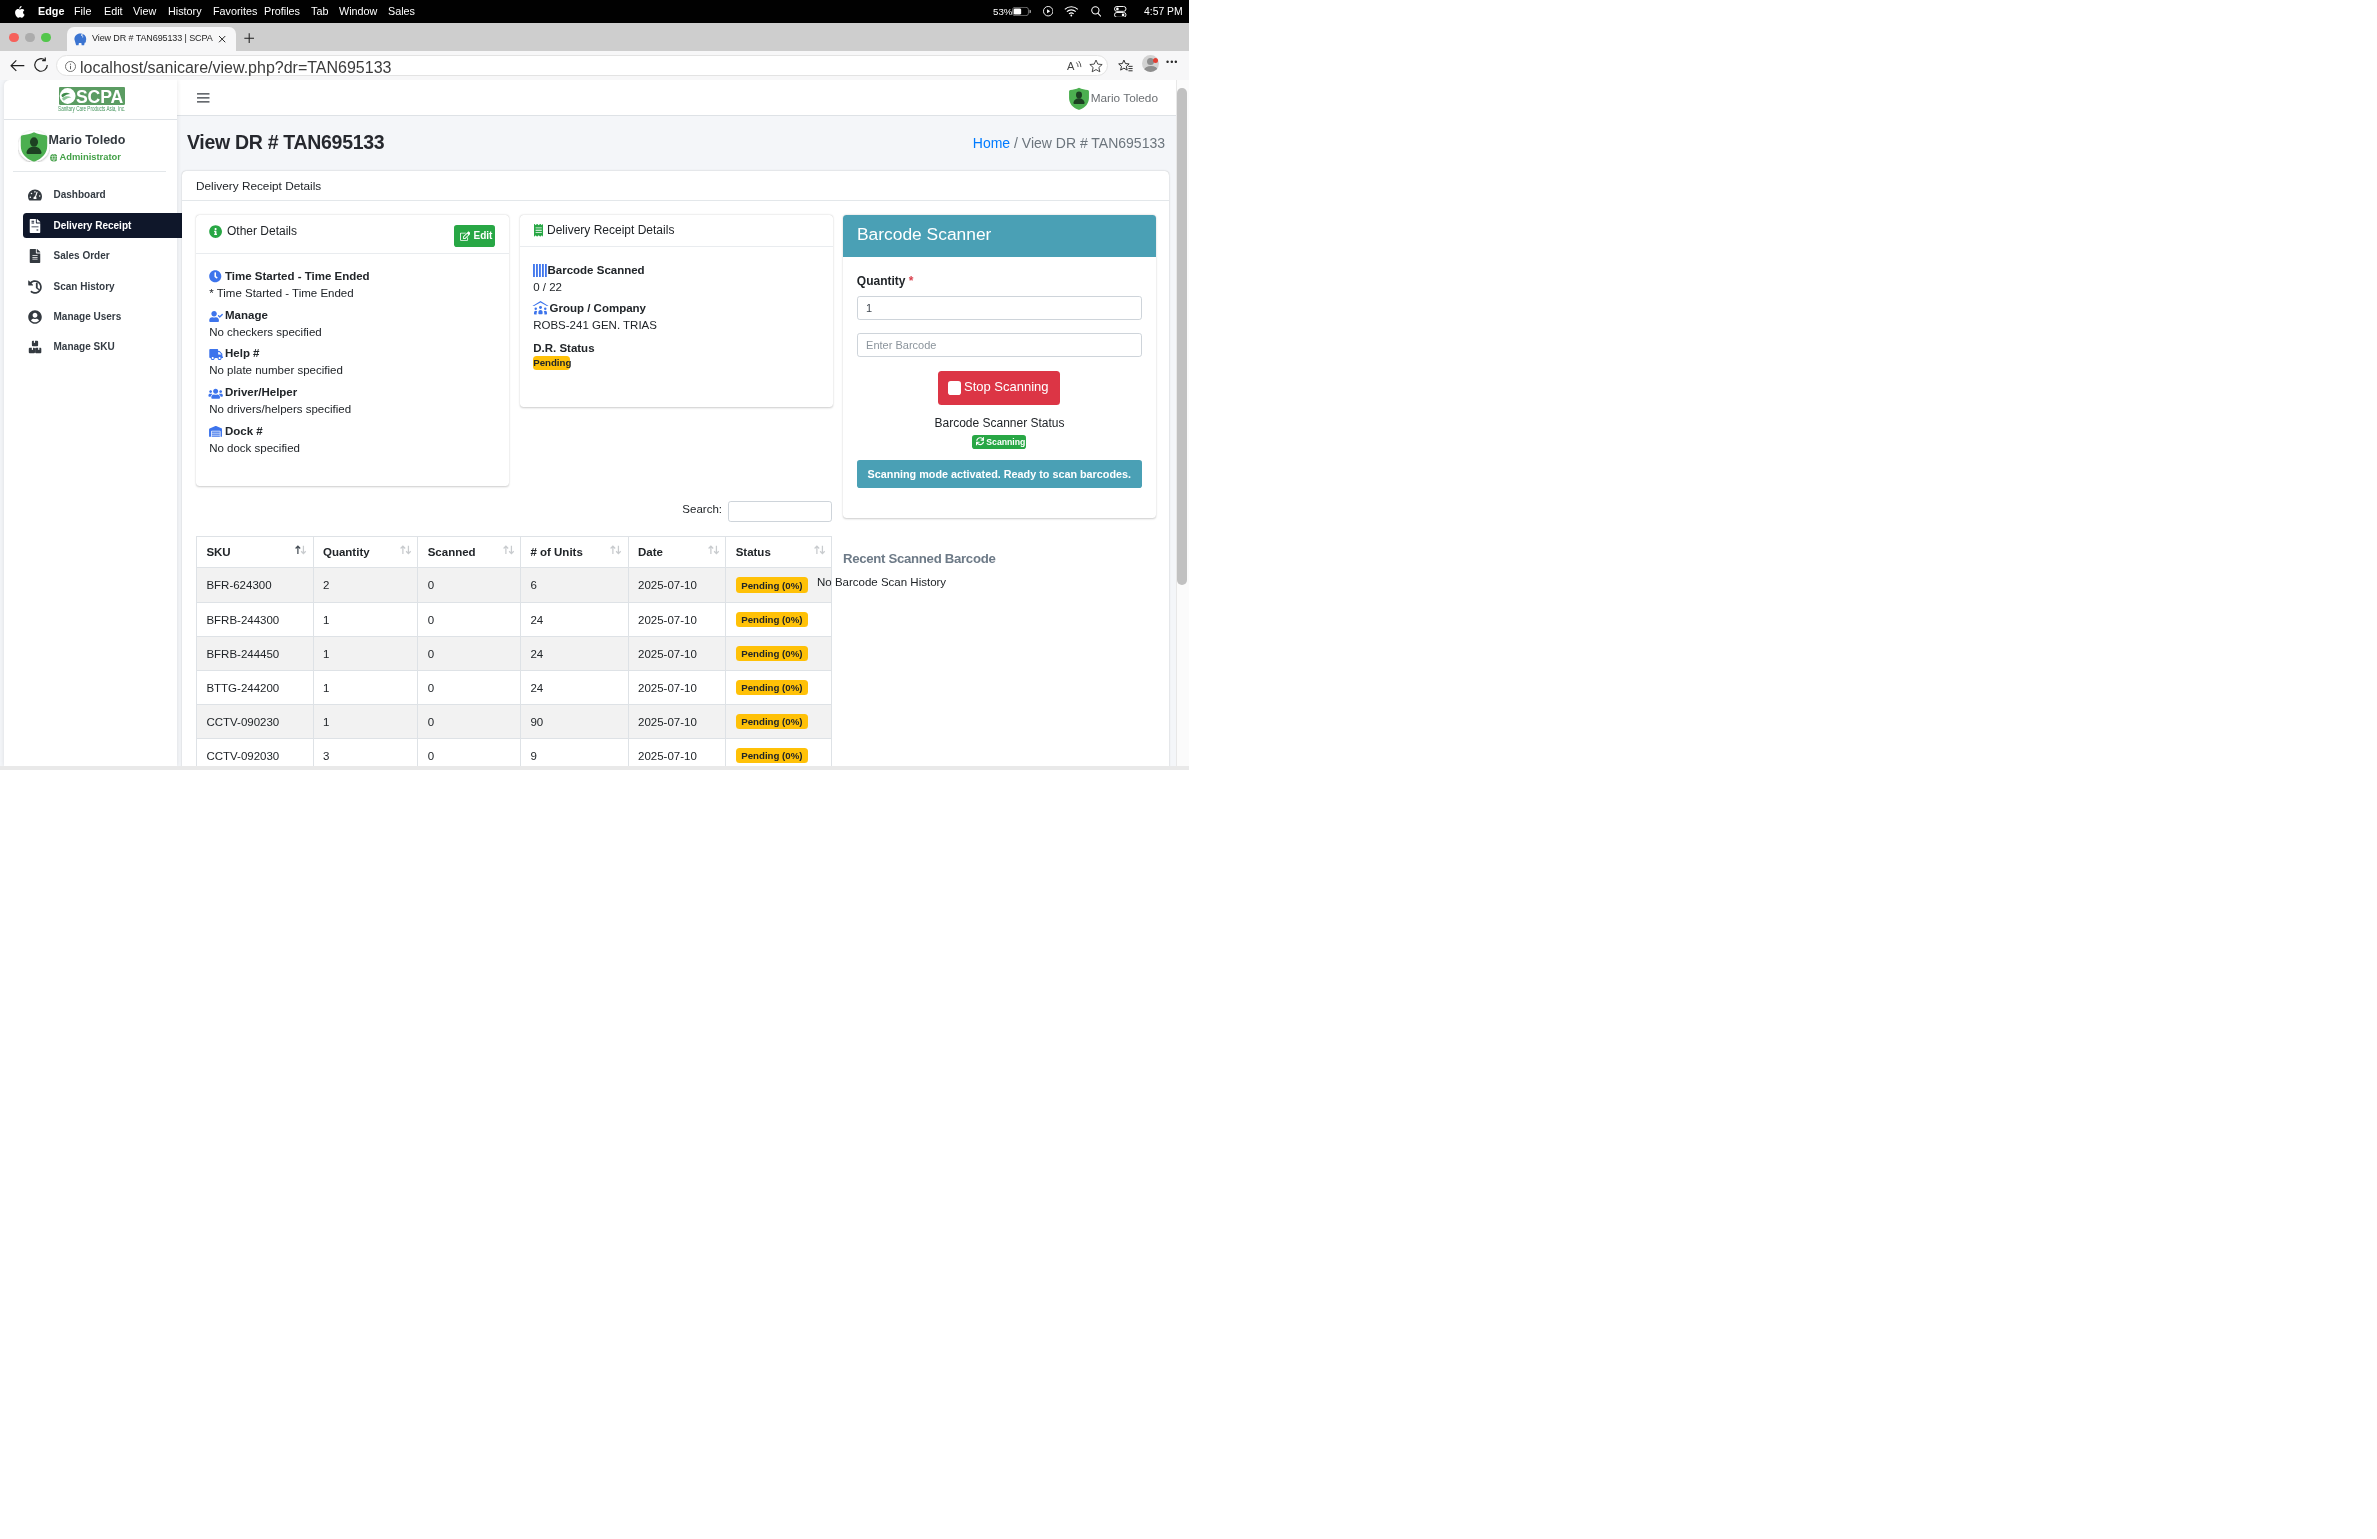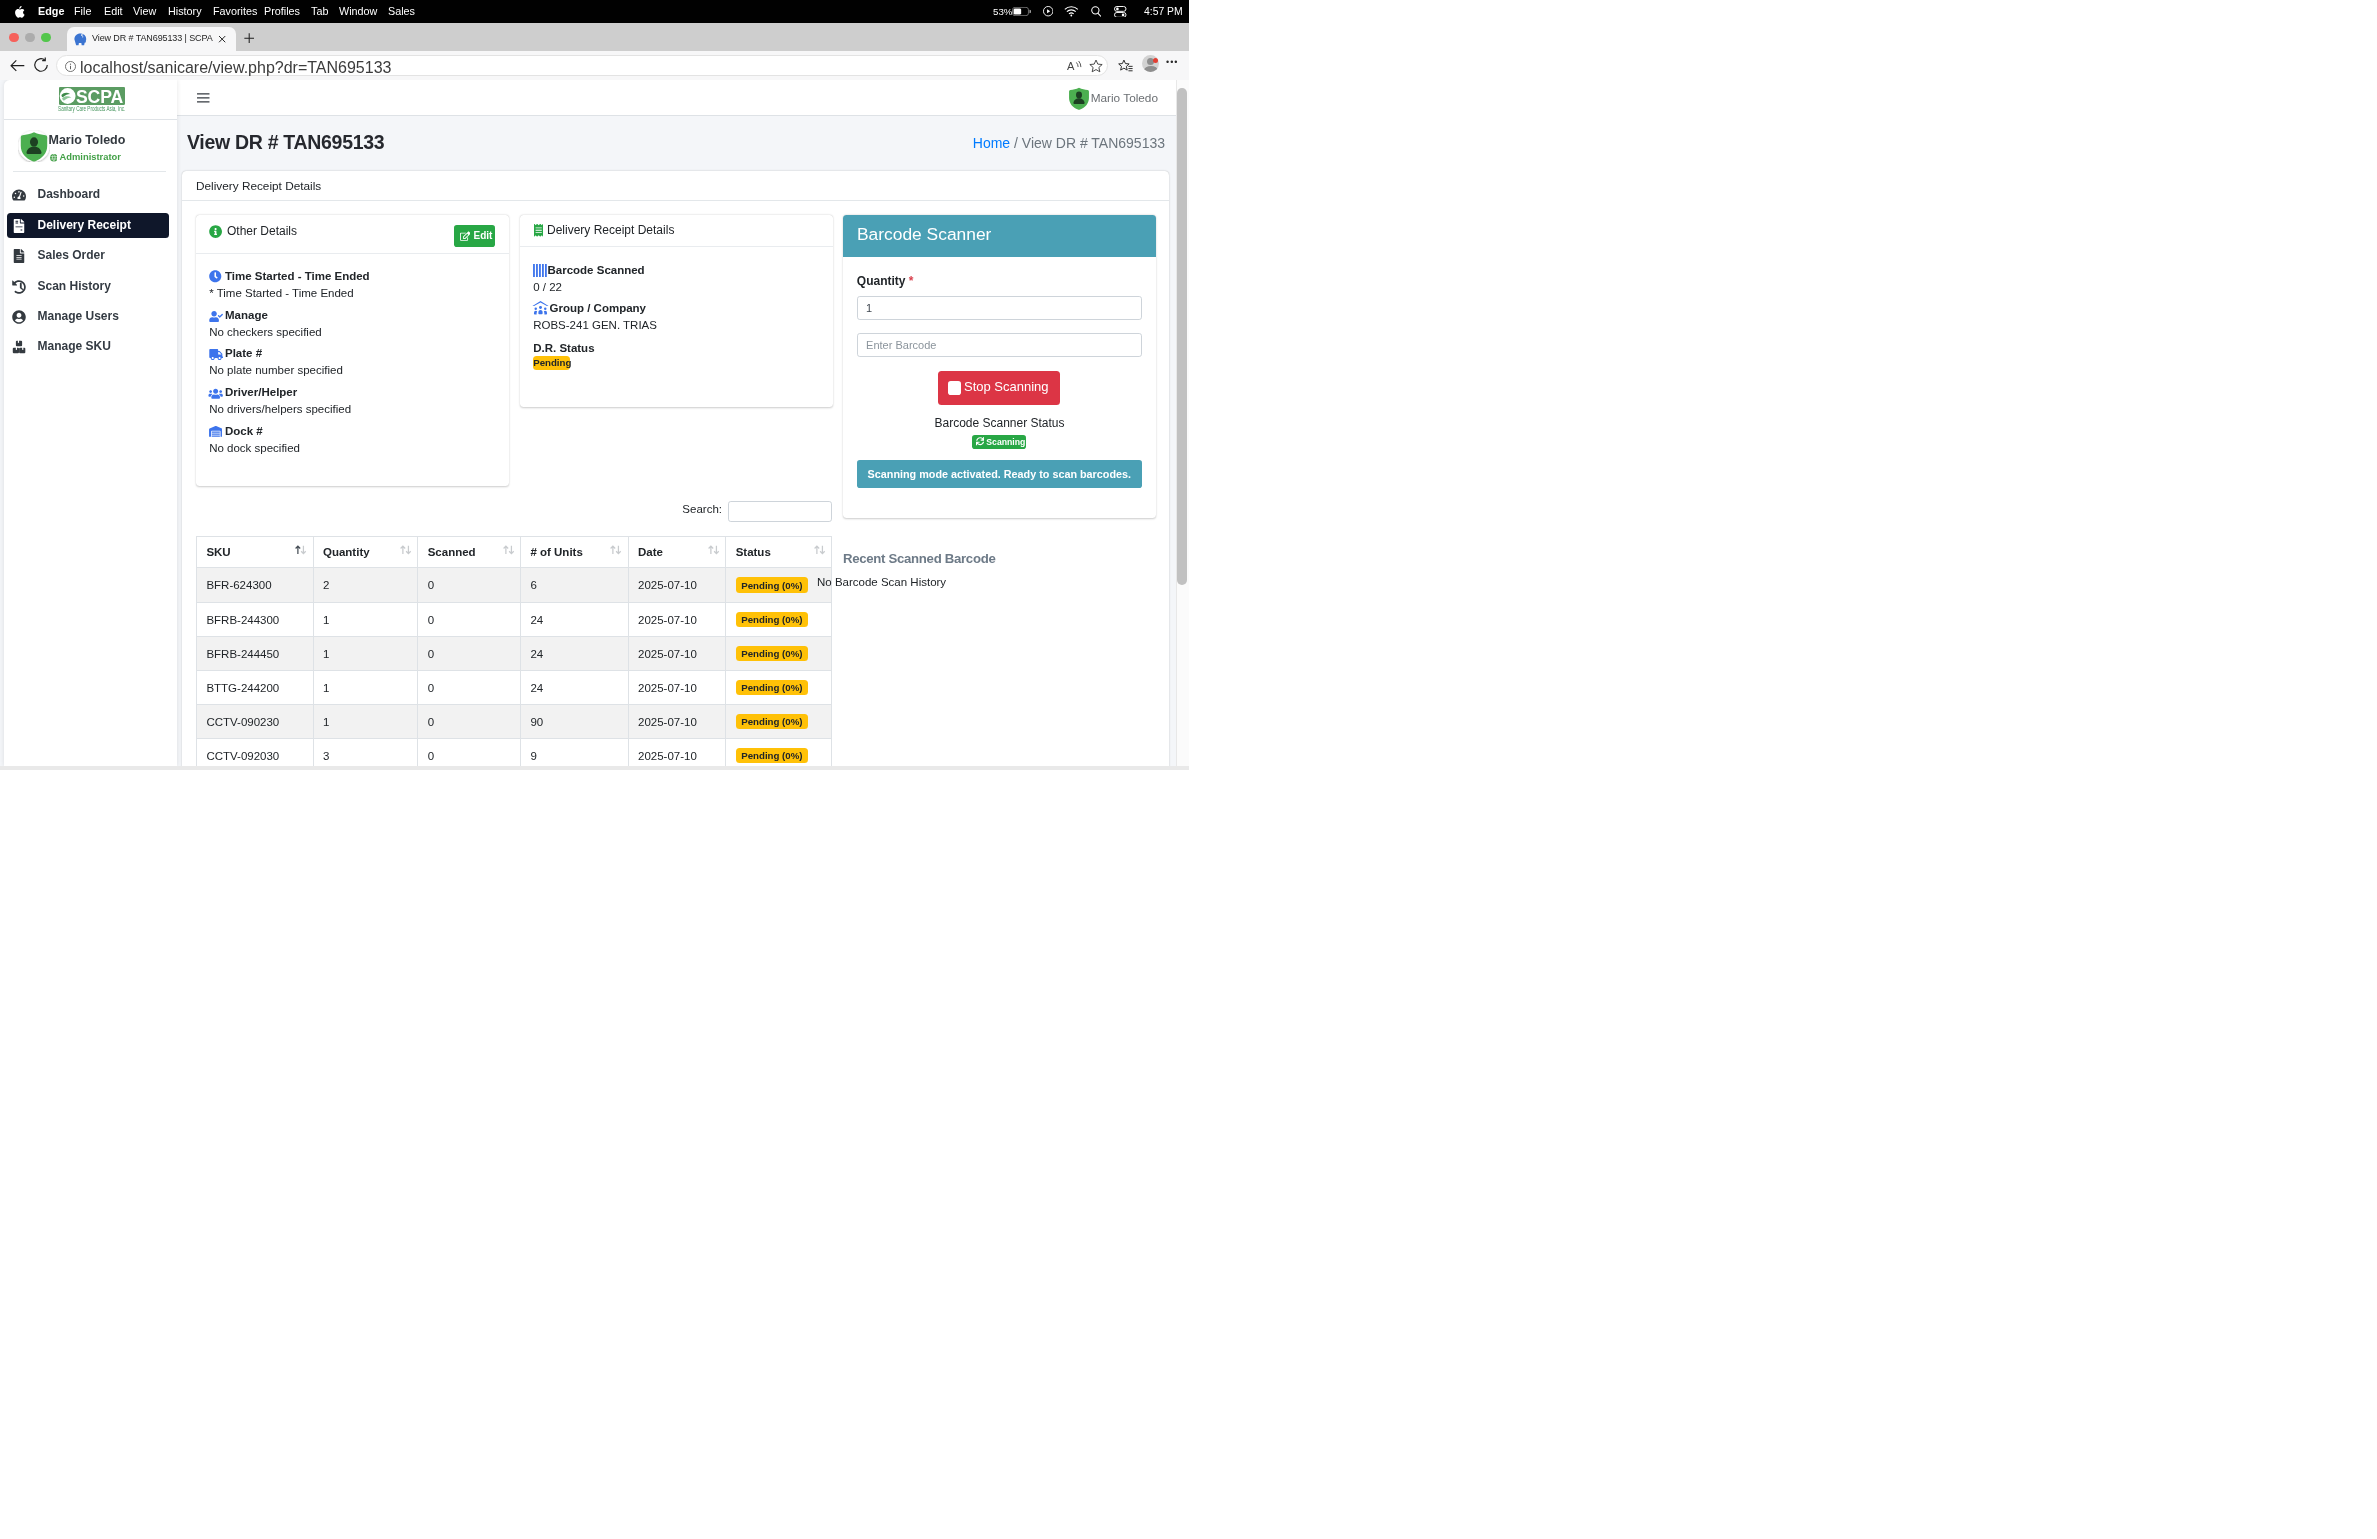--- a/index.html
+++ b/index.html
@@ -25,21 +25,21 @@
 .urltext { position:absolute; left:23px; top:3.8px; font-size:16px; color:#3c3c3c; }
 
 
 .page { position:absolute; left:0; top:80px; width:1189px; height:686px; background:#f4f6f9; overflow:hidden; }
 .sidebar { position:absolute; left:3.5px; top:0; width:173px; height:686px; background:#fff; border-radius:5.6px 0 0 0; box-shadow:0 0 5.6px rgba(0,0,0,0.10); }
 .logobox { position:absolute; left:55px; top:6.9px; width:66px; height:18px; background:#5b9c62; border-radius:2.1px; }
 .logoline { position:absolute; left:0; top:39px; width:173px; height:0.7px; background:#dfe3e7; }
 .userline { position:absolute; left:9.7px; top:91px; width:153px; height:0.7px; background:#e3e7ea; }
 .uname { position:absolute; left:45px; top:53px; font-size:12.5px; font-weight:bold; color:#33393f; }
 .urole { position:absolute; left:44px; top:71px; font-size:9.4px; font-weight:bold; color:#43a047; }
-.nav-item { position:absolute; left:3px; width:162px; height:25px; border-radius:3.5px; color:#343b43; font-size:12px; font-weight:bold; line-height:25px; }
+.nav-item { position:absolute; left:19px; width:162px; height:25px; border-radius:3.5px; color:#343b43; font-size:10px; font-weight:bold; line-height:25px; }
 .nav-item .nicon { position:absolute; left:5.9px; top:5.6px; width:14px; height:14px; }
 .nav-item .ntext { position:absolute; left:31px; top:0; }
 .nav-item.active { background:#0f172a; color:#fff; }
 
 
 .topbar { position:absolute; left:176px; top:0; width:1012px; height:36px; background:#fff; border-bottom:0.7px solid #dee2e6; }
 .pgtitle { position:absolute; left:187px; top:51px; font-size:19.5px; font-weight:bold; color:#26282e; letter-spacing:-0.3px; }
 .crumb { position:absolute; right:24px; top:55px; font-size:14px; color:#6c757d; }
 .crumb a { color:#007bff; text-decoration:none; }
 
@@ -304,21 +304,21 @@
       <div class="lbl" style="left:29px;top:55px;">Time Started - Time Ended</div>
       <div class="val" style="left:13.2px;top:72px;">* Time Started - Time Ended</div>
       <svg style="position:absolute;left:12.5px;top:96px;" width="14.3" height="11" viewBox="0 0 640 512">
           <path fill="#3d74ec" d="M224 256c70.7 0 128-57.3 128-128S294.7 0 224 0 96 57.3 96 128s57.3 128 128 128zm89.6 32h-16.7c-22.2 10.2-46.9 16-72.9 16s-50.6-5.8-72.9-16h-16.7C60.2 288 0 348.2 0 422.4V464c0 26.5 21.5 48 48 48h352c26.5 0 48-21.5 48-48v-41.6c0-74.2-60.2-134.4-134.4-134.4zm323-128.4l-27.8-28.1c-4.6-4.7-12.1-4.7-16.8-.1l-104.8 104-45.5-45.8c-4.6-4.7-12.1-4.7-16.8-.1l-28.1 27.9c-4.7 4.6-4.7 12.1-.1 16.8l81.7 82.3c4.6 4.7 12.1 4.7 16.8.1l149.3-148.2c4.7-4.7 4.7-12.2.1-16.8z"></path>
         </svg>
       <div class="lbl" style="left:29px;top:94px;">Manage</div>
       <div class="val" style="left:13.2px;top:111px;">No checkers specified</div>
       <svg style="position:absolute;left:12.5px;top:134px;" width="14.3" height="11" viewBox="0 0 640 512">
           <path fill="#3d74ec" d="M624 352h-16V243.9c0-12.7-5.1-24.9-14.1-33.9L494 110.1c-9-9-21.2-14.1-33.9-14.1H416V48c0-26.5-21.5-48-48-48H48C21.5 0 0 21.5 0 48v320c0 26.5 21.5 48 48 48h16c0 53 43 96 96 96s96-43 96-96h128c0 53 43 96 96 96s96-43 96-96h48c8.8 0 16-7.2 16-16v-32c0-8.8-7.2-16-16-16zM160 464c-26.5 0-48-21.5-48-48s21.5-48 48-48 48 21.5 48 48-21.5 48-48 48zm320 0c-26.5 0-48-21.5-48-48s21.5-48 48-48 48 21.5 48 48-21.5 48-48 48zm80-208H416V144h44.1l99.9 99.9V256z"></path>
         </svg>
-      <div class="lbl" style="left:29px;top:132px;">Plate #</div>
+      <div class="lbl" style="left:29px;top:132px;">Help #</div>
       <div class="val" style="left:13.2px;top:149px;">No plate number specified</div>
       <svg style="position:absolute;left:11.8px;top:173px;" width="15.3" height="11.5" viewBox="0 0 640 512">
           <path fill="#3d74ec" d="M96 224c35.3 0 64-28.7 64-64s-28.7-64-64-64-64 28.7-64 64 28.7 64 64 64zm448 0c35.3 0 64-28.7 64-64s-28.7-64-64-64-64 28.7-64 64 28.7 64 64 64zm32 32h-64c-17.6 0-33.5 7.1-45.1 18.6 40.3 22.1 68.9 62 75.1 109.4h66c17.7 0 32-14.3 32-32v-32c0-35.3-28.7-64-64-64zm-256 0c61.9 0 112-50.1 112-112S381.9 32 320 32 208 82.1 208 144s50.1 112 112 112zm76.8 32h-8.3c-20.8 10-43.9 16-68.5 16s-47.6-6-68.5-16h-8.3C179.6 288 128 339.6 128 403.2V432c0 26.5 21.5 48 48 48h288c26.5 0 48-21.5 48-48v-28.8c0-63.6-51.6-115.2-115.2-115.2zm-223.7-13.4C161.5 263.1 145.6 256 128 256H64c-35.3 0-64 28.7-64 64v32c0 17.7 14.3 32 32 32h65.9c6.3-47.4 34.9-87.3 75.2-109.4z"></path>
         </svg>
       <div class="lbl" style="left:29px;top:171px;">Driver/Helper</div>
       <div class="val" style="left:13.2px;top:188px;">No drivers/helpers specified</div>
       <svg style="position:absolute;left:12.5px;top:211px;" width="13.6" height="10.8" viewBox="0 0 640 512">
           <path fill="#3d74ec" d="M504 352H136.4c-4.4 0-8 3.6-8 8l-.1 48c0 4.4 3.6 8 8 8H504c4.4 0 8-3.6 8-8v-48c0-4.4-3.6-8-8-8zm0 96H136.1c-4.4 0-8 3.6-8 8l-.1 48c0 4.4 3.6 8 8 8h368c4.4 0 8-3.6 8-8v-48c0-4.4-3.6-8-8-8zm0-192H136.6c-4.4 0-8 3.6-8 8l-.1 48c0 4.4 3.6 8 8 8H504c4.4 0 8-3.6 8-8v-48c0-4.4-3.6-8-8-8zm106.5-139L338.4 3.7a48.15 48.15 0 0 0-36.9 0L29.5 117C11.7 124.5 0 141.9 0 161.3V504c0 4.4 3.6 8 8 8h80c4.4 0 8-3.6 8-8V256c0-17.6 14.6-32 32.6-32h382.8c18 0 32.6 14.4 32.6 32v248c0 4.4 3.6 8 8 8h80c4.4 0 8-3.6 8-8V161.3c0-19.4-11.7-36.8-29.5-44.3z"></path>
         </svg>
       <div class="lbl" style="left:29px;top:210px;">Dock #</div>

